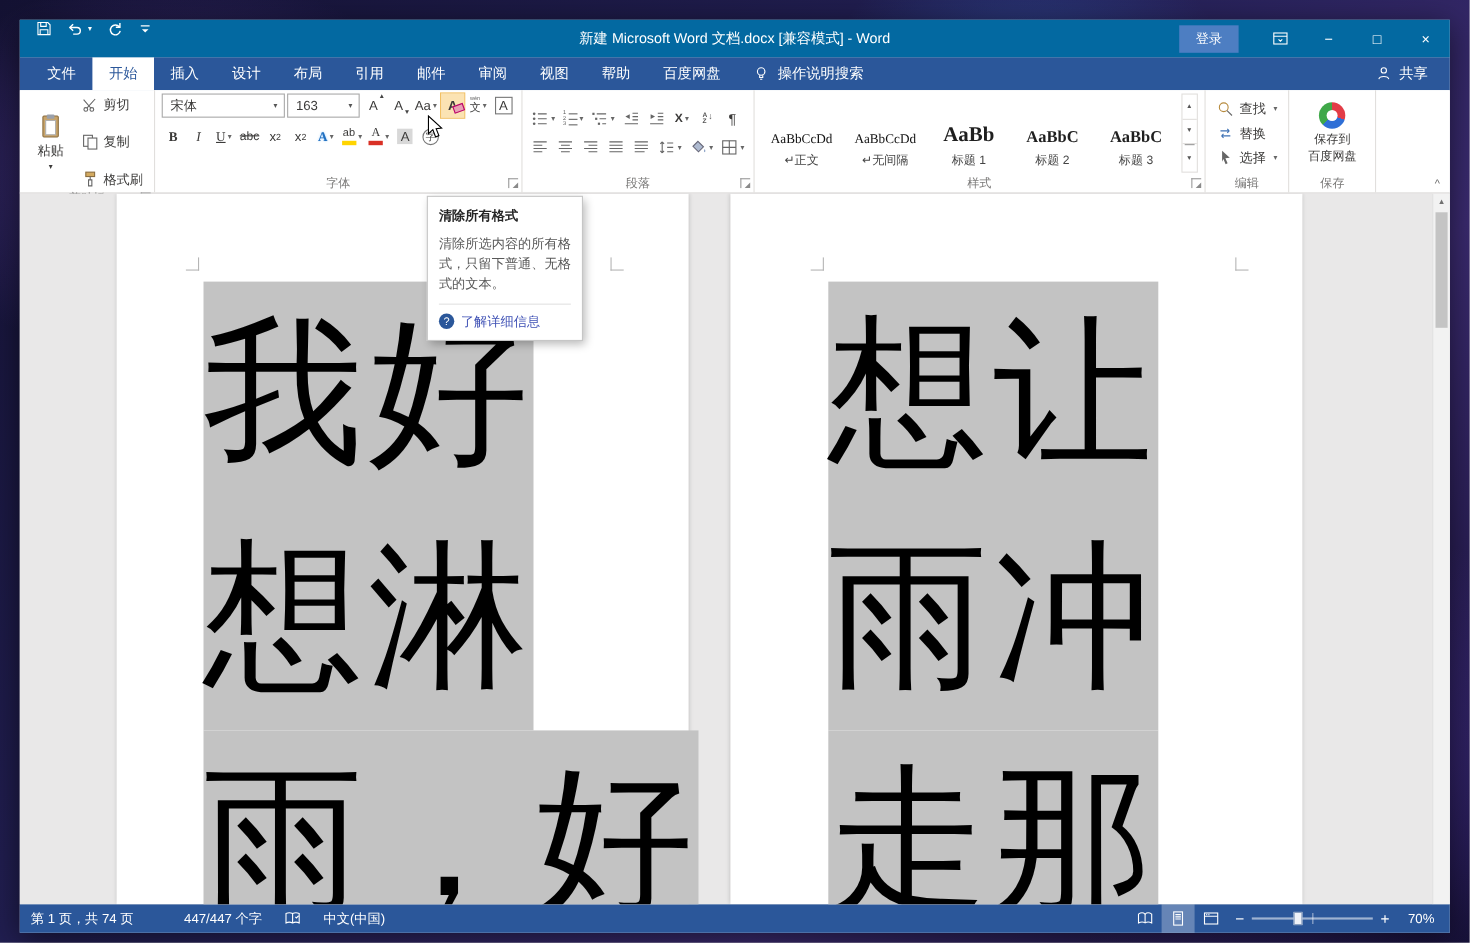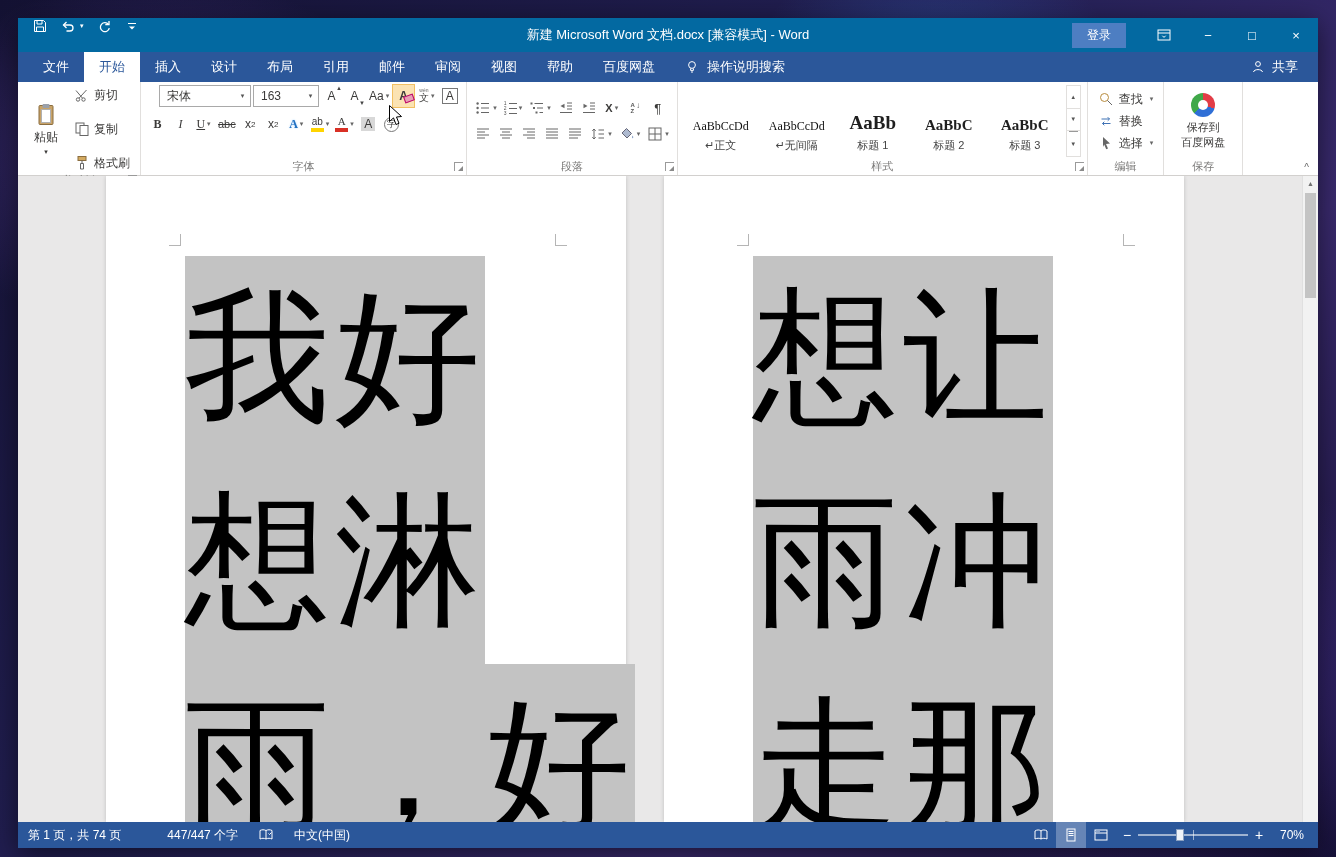--- a/index.html
+++ b/index.html
@@ -45,21 +45,21 @@
   .paste-btn { width:44px; display:flex; flex-direction:column; align-items:center; justify-content:center; gap:2px; font-size:12px; }
   .clip-col { display:flex; flex-direction:column; justify-content:center; gap:14px; margin-left:2px; }
   .mini-cmd { display:flex; align-items:center; gap:4px; font-size:12px; height:20px; padding:0 4px; white-space:nowrap; }
 
   .font-body { display:flex; flex-direction:column; }
   .frow { display:flex; align-items:center; gap:2px; }
   .frow1 { margin-bottom:6px; }
   .combo { height:22px; border:1px solid #a9a9a9; display:flex; align-items:center; justify-content:space-between; background:#fff; }
   .combo .cval { padding:0 3px 0 7px; font-size:12px; }
   .combo .cdrop { width:15px; height:100%; display:flex; align-items:center; justify-content:center; font-size:7px; color:#555; }
-  .fontname { width:92px;margin-left:12px; } .fontsize { width:66px; }
+  .fontname { width:112px; } .fontsize { width:66px; }
   .fbtn { min-width:21px; height:22px; display:flex; align-items:center; justify-content:center; font-size:12px; padding:0 2px; position:relative; }
   .serif { font-family:"Liberation Serif","DejaVu Serif",serif; }
   .bold { font-weight:bold; } .ital { font-style:italic; } .unders { text-decoration:underline; }
   .strike { text-decoration:line-through; font-size:11px; }
   .hl-btn { background:#fbe3b3; outline:1px solid #f2c063; }
   .clear-ic { position:relative; font-weight:bold; }
   .clear-ic::after { content:""; position:absolute; right:-6px; bottom:1px; width:8px; height:5px; background:#e8a0b4; border:1px solid #b06; transform:rotate(-20deg); }
   .tiny-up { position:absolute; top:0; right:0; font-size:6px; color:#444; }
   .tiny-dn { position:absolute; bottom:1px; right:0; font-size:6px; color:#444; }
   .eff-a { color:#2170c0; font-weight:bold; font-family:"Liberation Serif",serif; text-shadow:0 0 2px #9cf; }
@@ -585,20 +585,29 @@
     <span class="zbtn">−</span>
     <span class="zoom-slider">
       <span class="zs-track"></span>
       <span class="zs-center"></span>
       <span class="zs-thumb"></span>
     </span>
     <span class="zbtn">+</span>
     <span class="zoom-label">70%</span>
   </div>
 
+  <div class="tooltip">
+    <div class="tt-title">清除所有格式</div>
+    <div class="tt-body">清除所选内容的所有格式，只留下普通、无格式的文本。</div>
+    <div class="tt-div"></div>
+    <div class="tt-link">
+      <span class="tt-q">?</span>
+      <span>了解详细信息</span>
+    </div>
+  </div>
 
   <span class="cursor">
     <svg width="16" height="23" viewBox="0 0 16 23">
         <path d="M1.5 1.5v16l4-3.6 2.5 6.6 3-1.2-2.5-6.3 5-.5z" fill="#fff" stroke="#000"></path>
       </svg>
   </span>
 
 </div>
 
 </body></html>

